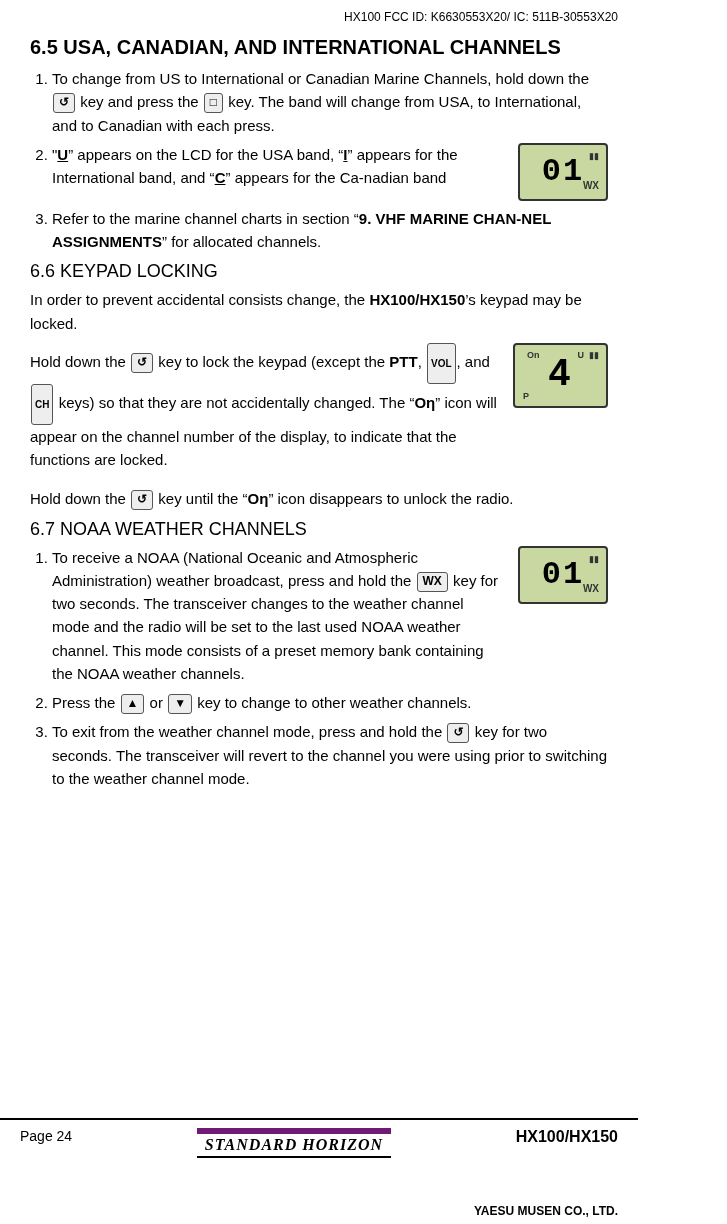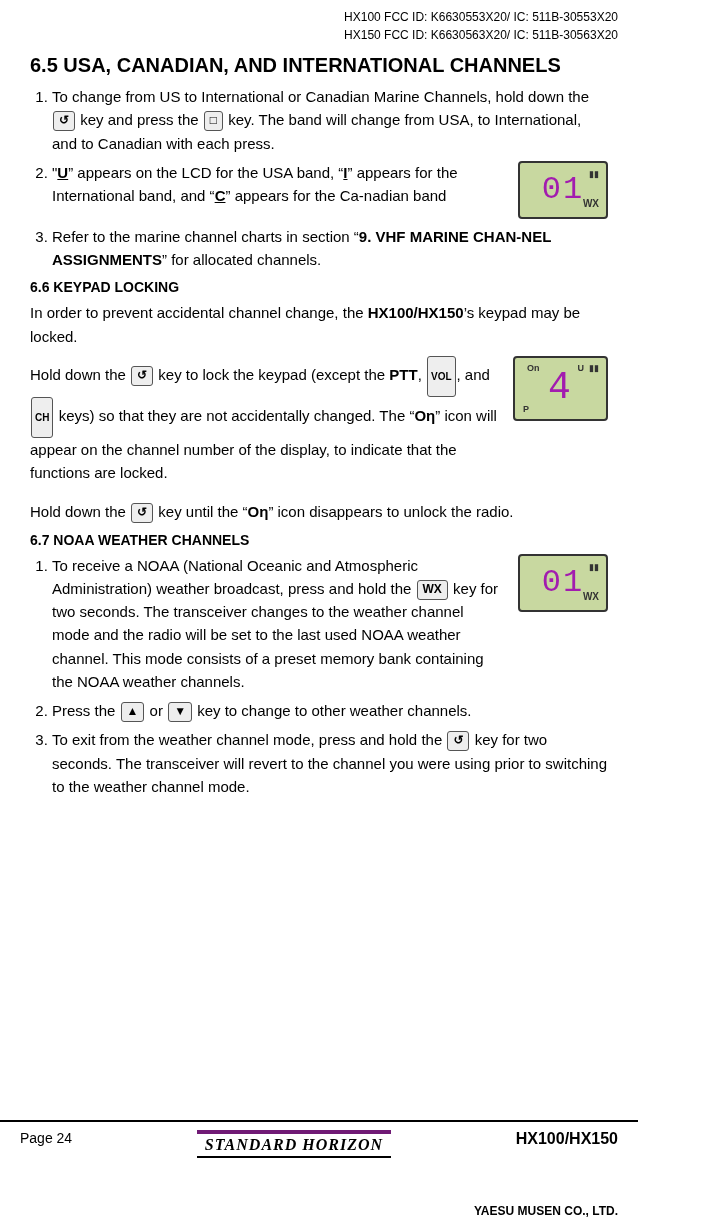--- a/index.html
+++ b/index.html
@@ -29,22 +29,22 @@
     .main-content {
       padding: 8px 30px 10px 30px;
       flex: 1;
     }
     .section-title {
       font-size: 20px;
       font-weight: bold;
       margin-bottom: 8px;
     }
     .section-title-medium {
-      font-size: 14px;
-      font-weight: bold;
+      font-size: 18px;
+      font-weight: normal;
       margin-bottom: 6px;
       margin-top: 2px;
     }
     ol {
       padding-left: 22px;
       margin-bottom: 8px;
     }
     ol li {
       margin-bottom: 6px;
       line-height: 1.55;
@@ -74,23 +74,23 @@
     .lcd-display-small {
       width: 90px;
       height: 58px;
     }
     .lcd-display-medium {
       width: 95px;
       height: 65px;
     }
     .lcd-digit {
       font-size: 32px;
-      font-weight: normal;
+      font-weight: bold;
       font-family: 'Courier New', monospace;
-      color: #a21caf;
+      color: #000000;
       letter-spacing: 2px;
       line-height: 1;
     }
     .lcd-digit-large {
       font-size: 38px;
     }
     .lcd-wx-label {
       position: absolute;
       bottom: 5px;
       right: 7px;
@@ -157,21 +157,21 @@
     .footer-page {
       font-size: 14px;
       font-weight: normal;
     }
     .footer-brand {
       font-size: 16px;
       font-weight: bold;
       letter-spacing: 1px;
       font-style: italic;
       text-transform: uppercase;
-      border-top: 4px solid #701a75;
+      border-top: 6px solid #701a75;
       border-bottom: 2px solid #000;
       padding: 2px 8px;
       font-family: 'Times New Roman', serif;
     }
     .footer-model {
       font-size: 16px;
       font-weight: bold;
     }
     .footer-yaesu {
       text-align: right;
@@ -193,21 +193,20 @@
       justify-content: center;
     }
   </style>
 </head>
 <body>
 
 <div class="page-wrapper">
 
   <div class="header-fcc">
     <div>HX100 FCC ID: K6630553X20/  IC: 511B-30553X20</div>
-    <div>HX150 FCC ID: K6630563X20/  IC: 511B-30563X20</div>
   </div>
 
   <div class="main-content">
 
     <div>
       <div class="section-title">6.5 USA, CANADIAN, AND INTERNATIONAL CHANNELS</div>
 
       <ol>
         <li>
           <span>To change from US to International or Canadian Marine Channels, hold down the</span>
@@ -231,21 +230,21 @@
         <li>
           <span>Refer to the marine channel charts in section “</span><span class="bold">9. VHF MARINE CHAN-NEL ASSIGNMENTS</span><span>” for allocated channels.</span>
         </li>
       </ol>
     </div>
 
     <div>
       <div class="section-title-medium">6.6 KEYPAD LOCKING</div>
 
       <p>
-        <span>In order to prevent accidental channel change, the</span>
+        <span>In order to prevent accidental consists change, the</span>
         <span class="bold">HX100/HX150</span><span>’s keypad may be locked.</span>
       </p>
 
       <div class="row-with-image">
         <div class="text-part">
           <p>
             <span>Hold down the</span>
             <span class="key-icon">↺</span>
             <span>key to lock the keypad (except the</span>
             <span class="bold">PTT</span><span>, </span><span class="key-icon key-icon-small">VOL</span><span>, and</span>

